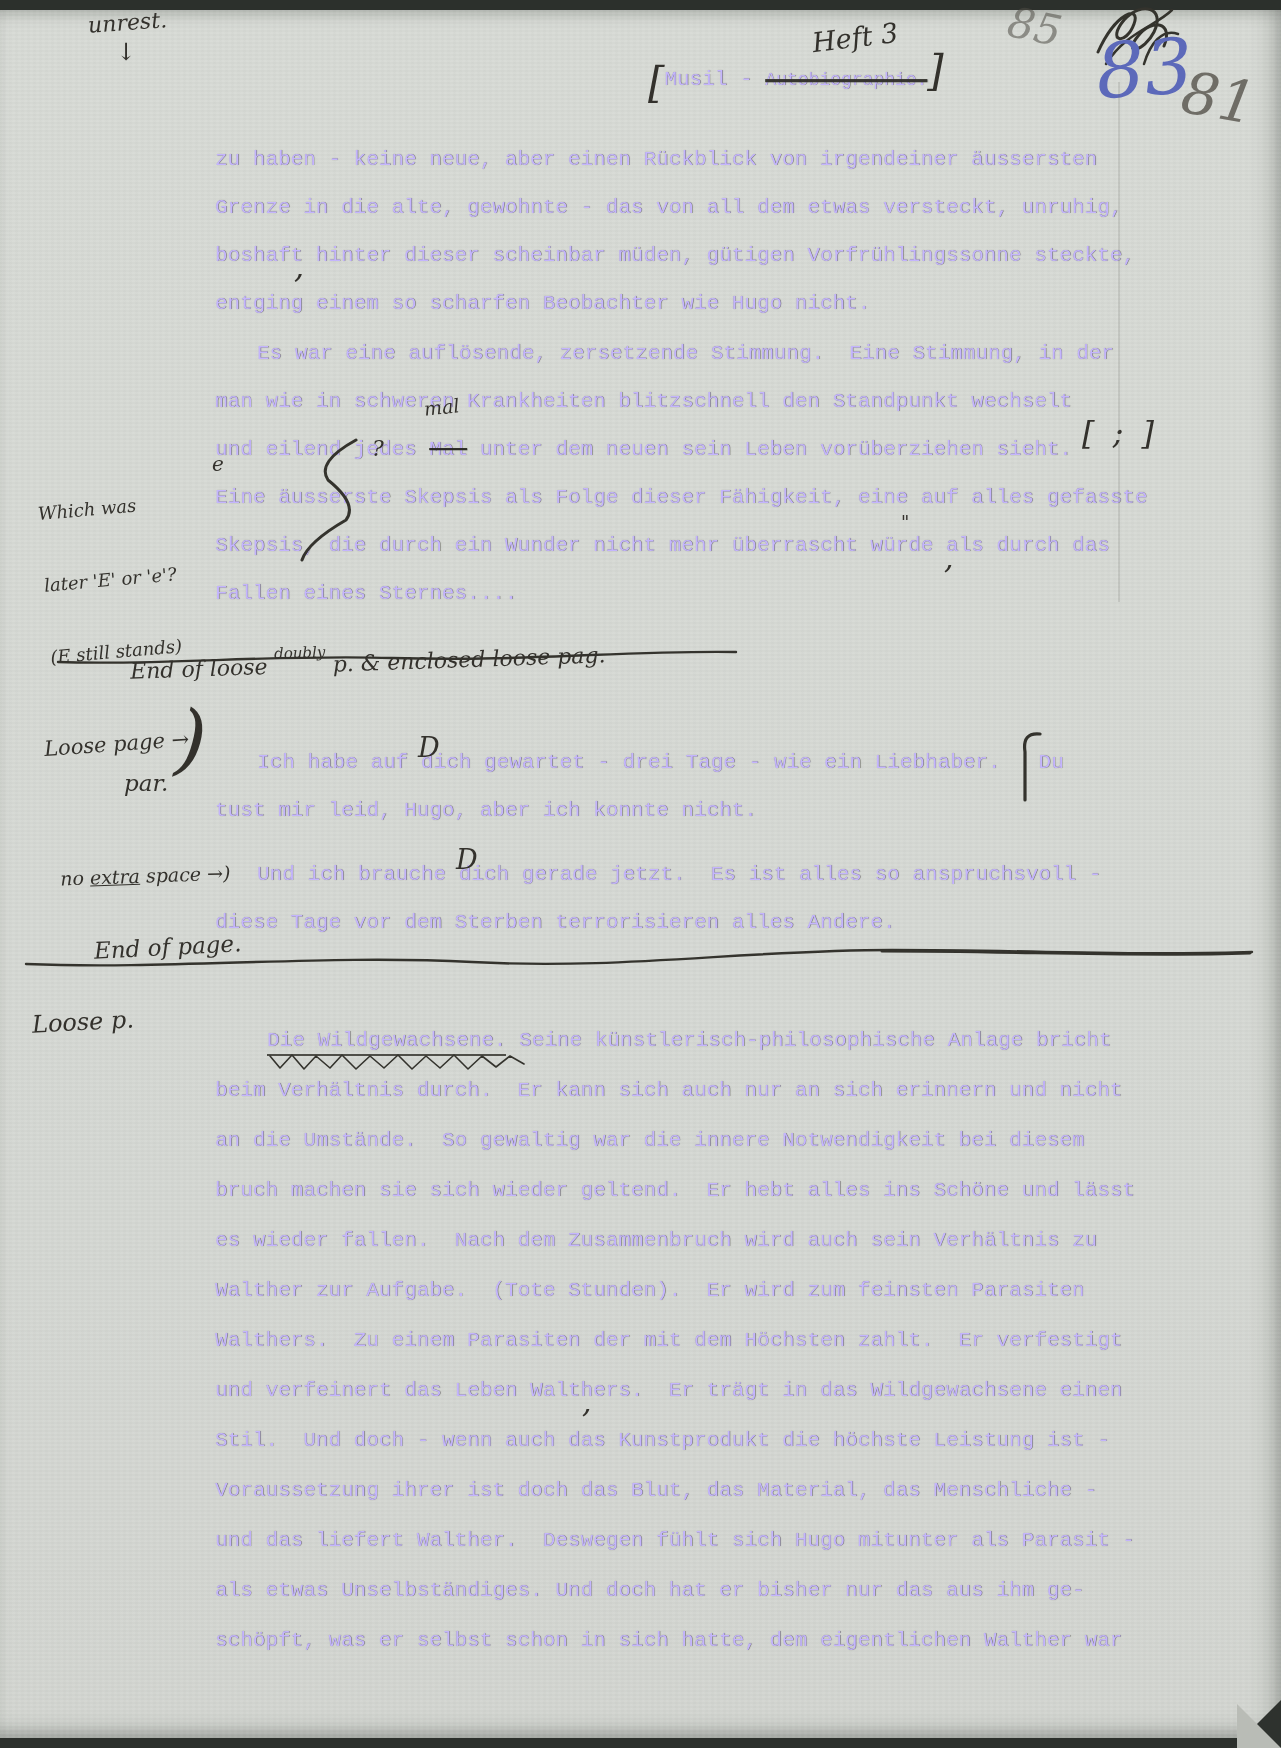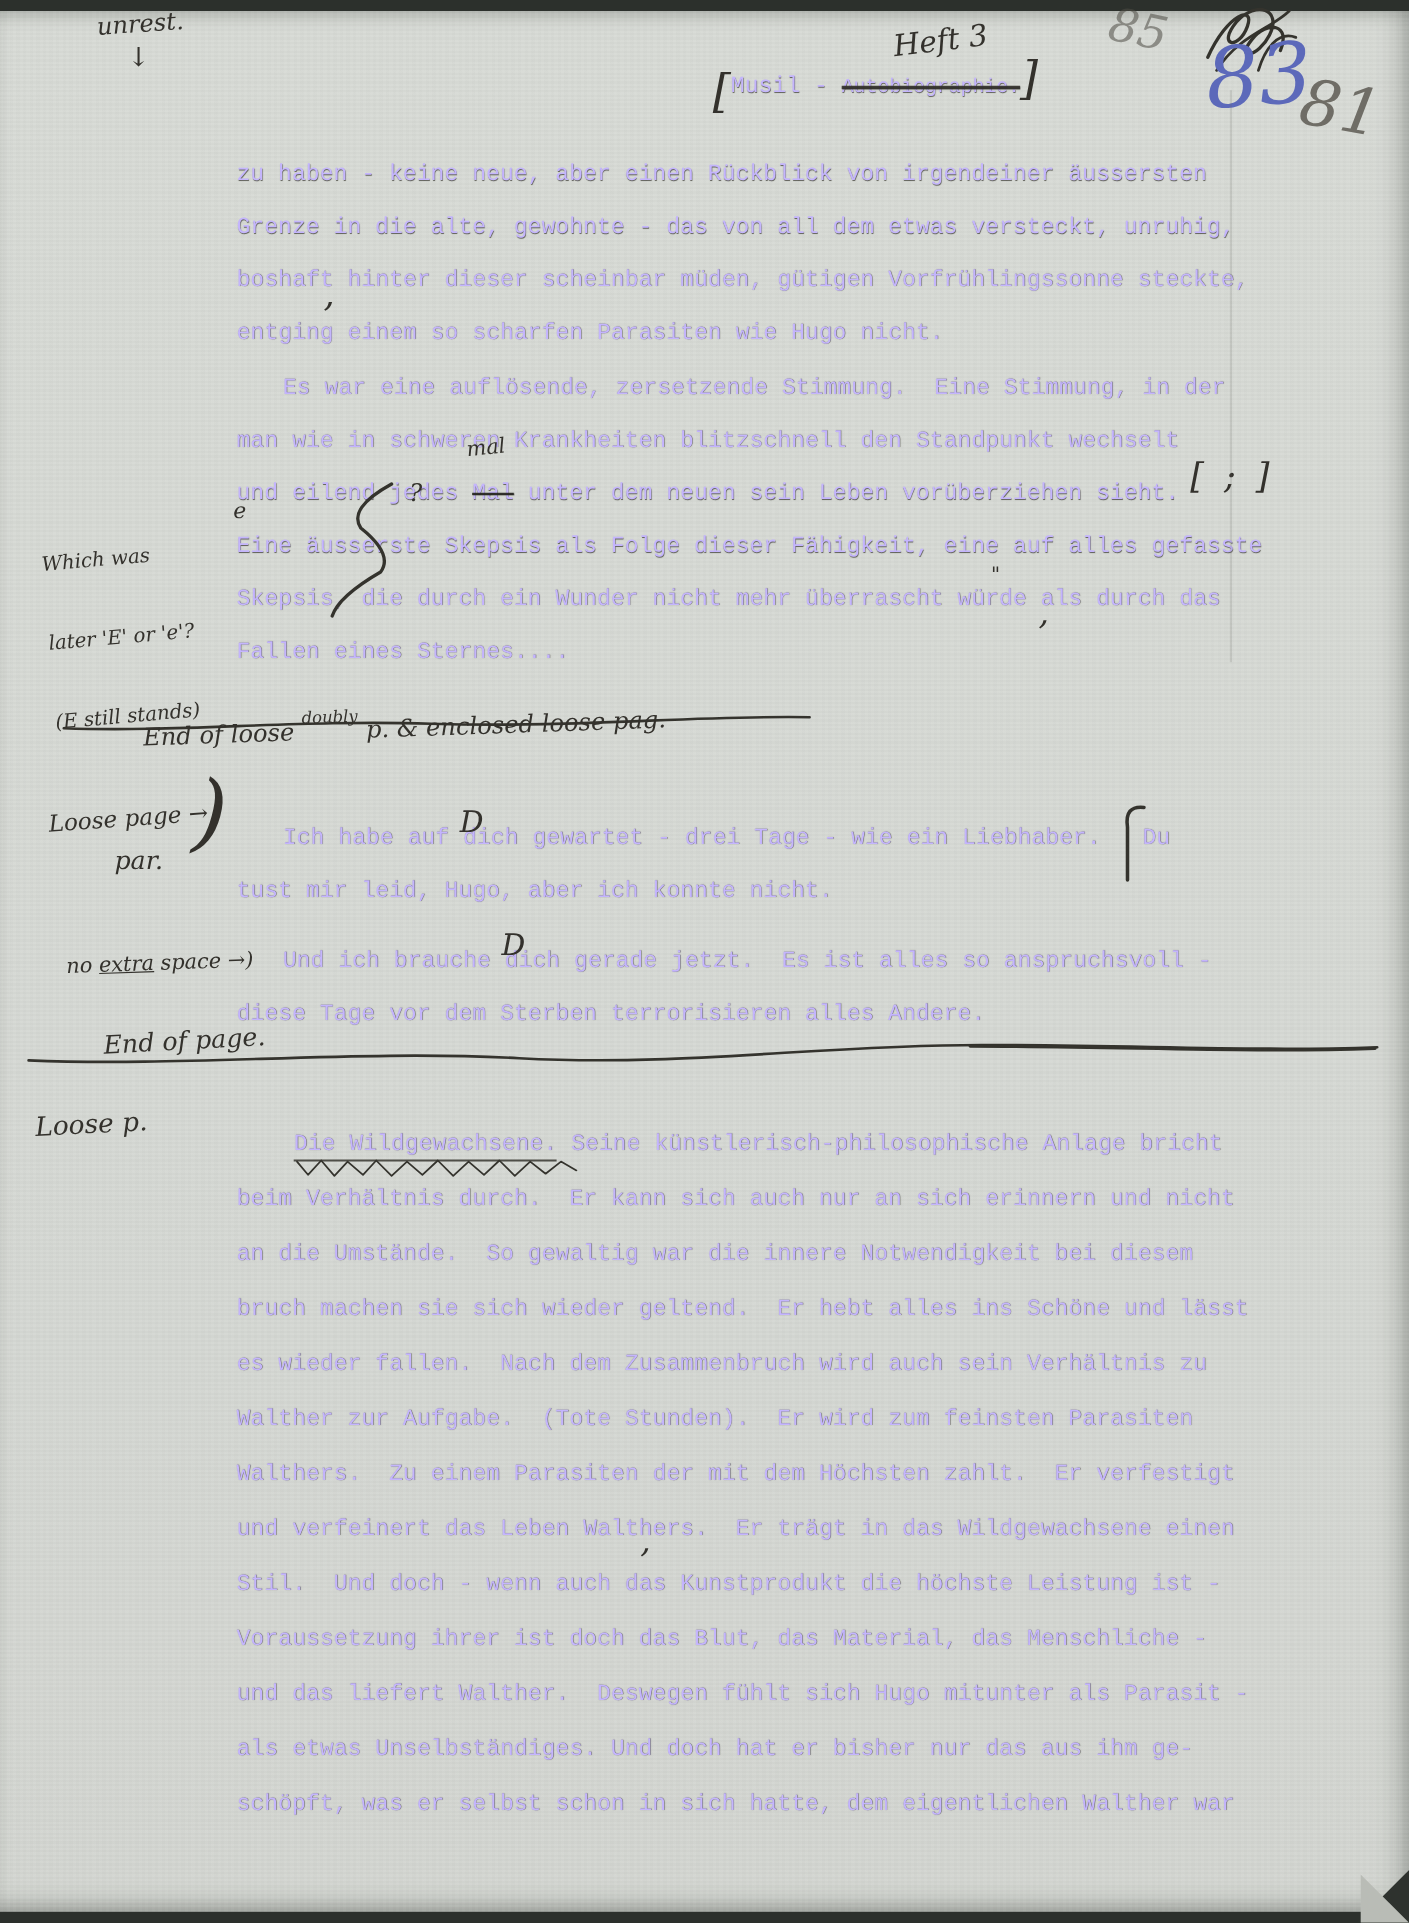--- a/index.html
+++ b/index.html
@@ -66,21 +66,21 @@
     <path d="M20,62 C40,30 70,24 86,8" stroke-width="2.5"></path>
     <path d="M58,62 C64,42 76,26 92,32" stroke-width="2.5"></path>
   </svg>
   <div class="hand" style="left:1096px;top:24px;font-size:76px;color:#5c69ba;transform:rotate(-4deg);">83</div>
   <div class="hand" style="left:1182px;top:64px;font-size:58px;color:#6f6d66;transform:rotate(10deg);">81</div>
 
   <div class="typed p1" style="left:215px;top:136px;">
     <div class="tline">zu haben - keine neue, aber einen Rückblick von irgendeiner äussersten</div>
     <div class="tline">Grenze in die alte, gewohnte - das von all dem etwas versteckt, unruhig,</div>
     <div class="tline"><span>boshaft</span><span> hinter dieser scheinbar müden, gütigen Vorfrühlingssonne steckte,</span></div>
-    <div class="tline">entging einem so scharfen Parasiten wie Hugo nicht.</div>
+    <div class="tline">entging einem so scharfen Beobachter wie Hugo nicht.</div>
   </div>
   <div class="hand" style="left:294px;top:248px;font-size:32px;">,</div>
 
   <div class="typed p2" style="left:215px;top:330px;">
     <div class="tline indent">Es war eine auflösende, zersetzende Stimmung.  Eine Stimmung, in der</div>
     <div class="tline">man wie in schweren Krankheiten blitzschnell den Standpunkt wechselt</div>
     <div class="tline"><span>und eilend jedes </span><span class="struck-hand">Mal</span><span> unter dem neuen sein Leben vorüberziehen sieht.</span></div>
     <div class="tline">Eine äusserste Skepsis als Folge dieser Fähigkeit, eine auf alles gefasste</div>
     <div class="tline"><span>Skepsis, die durch ein Wunder nicht mehr überrascht würde</span><span> als durch das</span></div>
     <div class="tline">Fallen eines Sternes....</div>
@@ -103,21 +103,21 @@
 
   <svg class="stroke" style="left:52px;top:632px;" width="690" height="40" viewBox="0 0 690 40">
     <path d="M6,30 C110,34 220,22 340,26 C470,30 580,18 684,20" stroke-width="2.4"></path>
   </svg>
   <div class="hand" style="left:102px;top:626px;font-size:22px;transform:rotate(-2deg);">
     <span>End of loose </span><span style="position:relative;top:-15px;font-size:15px;">doubly</span><span> p. &amp; enclosed loose pag.</span>
   </div>
 
   <div class="hand" style="left:44px;top:732px;font-size:21px;transform:rotate(-4deg);">Loose page →</div>
   <div class="hand" style="left:176px;top:694px;font-size:78px;font-weight:400;transform:rotate(4deg);">)</div>
-  <div class="hand" style="left:104px;top:770px;font-size:23px;">par.</div>
+  <div class="hand" style="left:124px;top:770px;font-size:23px;">par.</div>
 
   <div class="typed p3" style="left:215px;top:738px;">
     <div class="tline indent"><span>Ich habe auf </span><span>dich</span><span> gewartet - drei Tage - wie ein Liebhaber.</span><span class="du-offset">Du</span></div>
     <div class="tline">tust mir leid, Hugo, aber ich konnte nicht.</div>
   </div>
   <div class="hand" style="left:418px;top:732px;font-size:27px;">D</div>
   <svg class="stroke" style="left:1014px;top:728px;" width="30" height="76" viewBox="0 0 30 76">
     <path d="M26,6 Q8,4 11,24 L11,72" stroke-width="3.2"></path>
   </svg>
 

